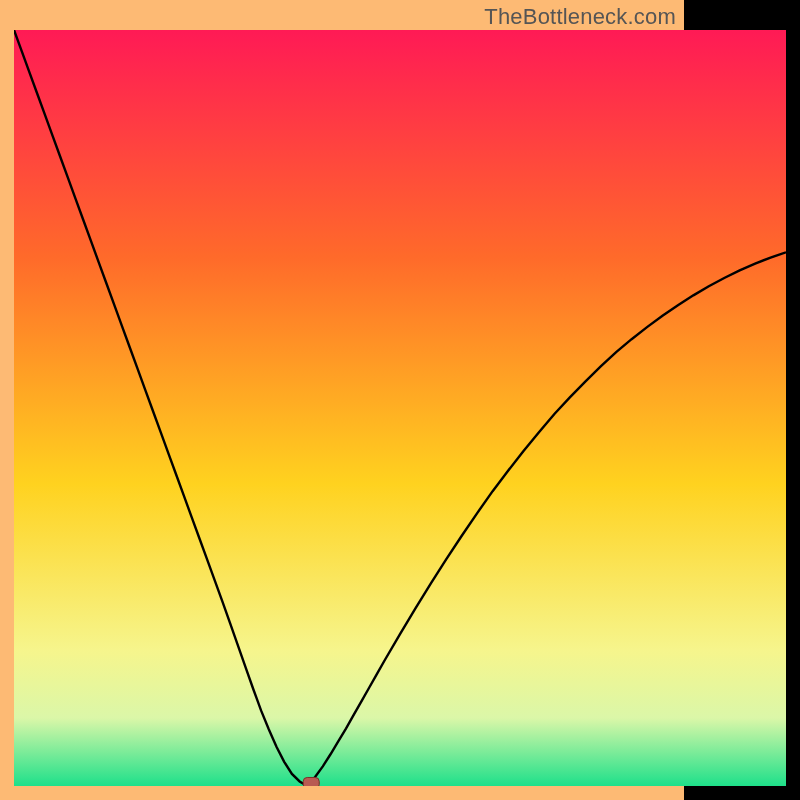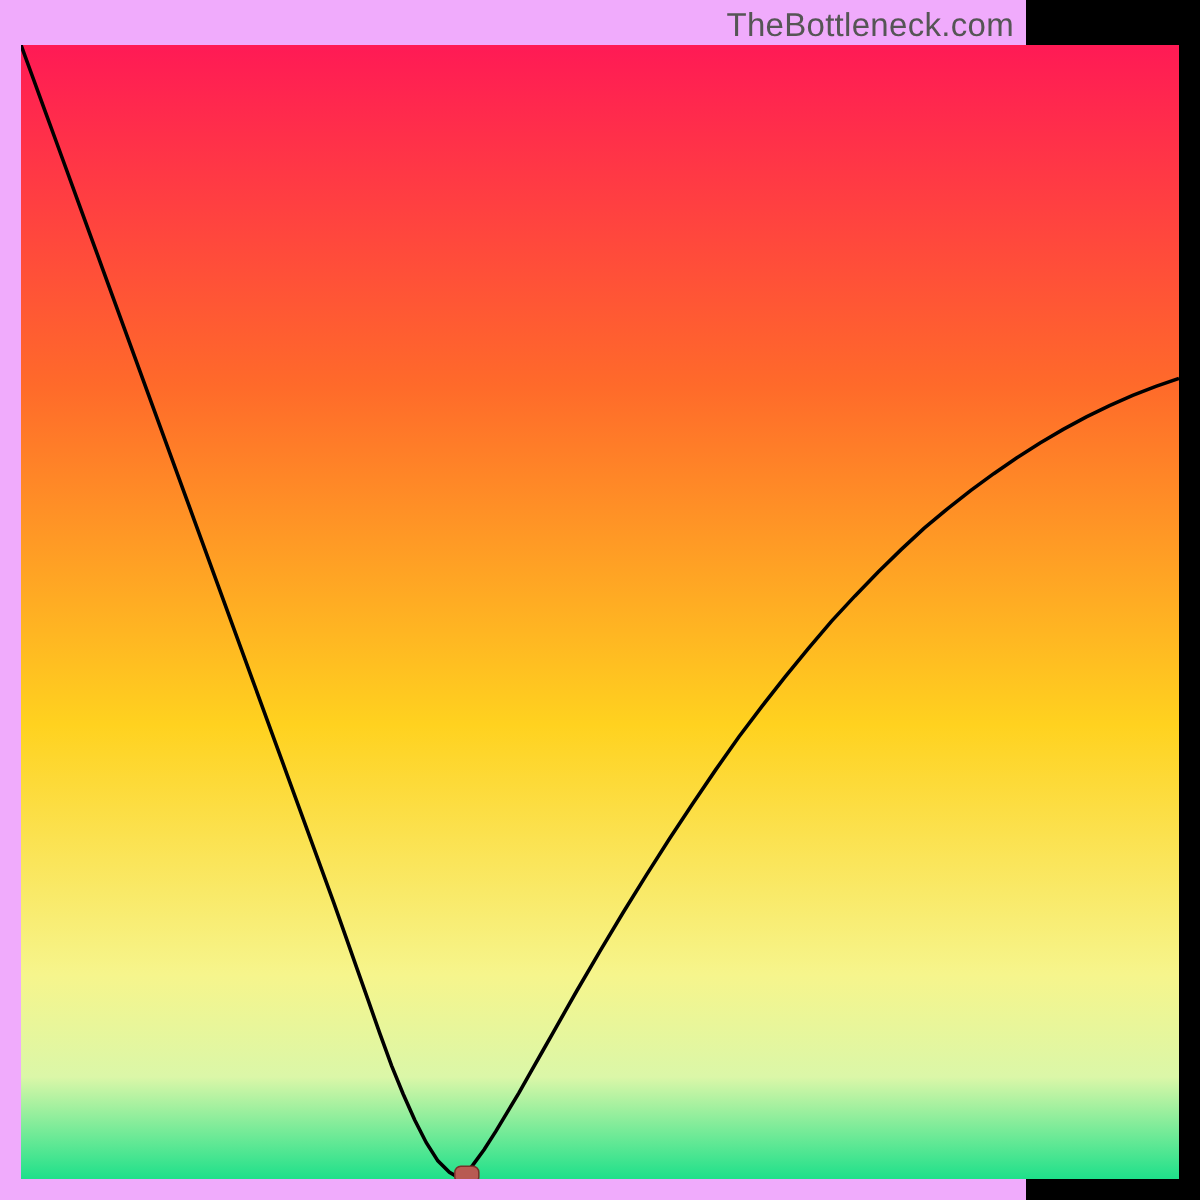--- a/index.html
+++ b/index.html
@@ -8,21 +8,21 @@
     background: #000;
     width: 800px;
     height: 800px;
     overflow: hidden;
     font-family: Arial, Helvetica, sans-serif;
   }
   .outer-frame {
     position: relative;
     width: 684px;
     height: 800px;
-    background: #f0abfc;
+    background: #fdba74;
   }
   .watermark {
     position: absolute;
     top: 4px;
     right: 8px;
     color: #555;
     font-size: 22px;
     font-weight: 500;
     letter-spacing: 0.2px;
   }

